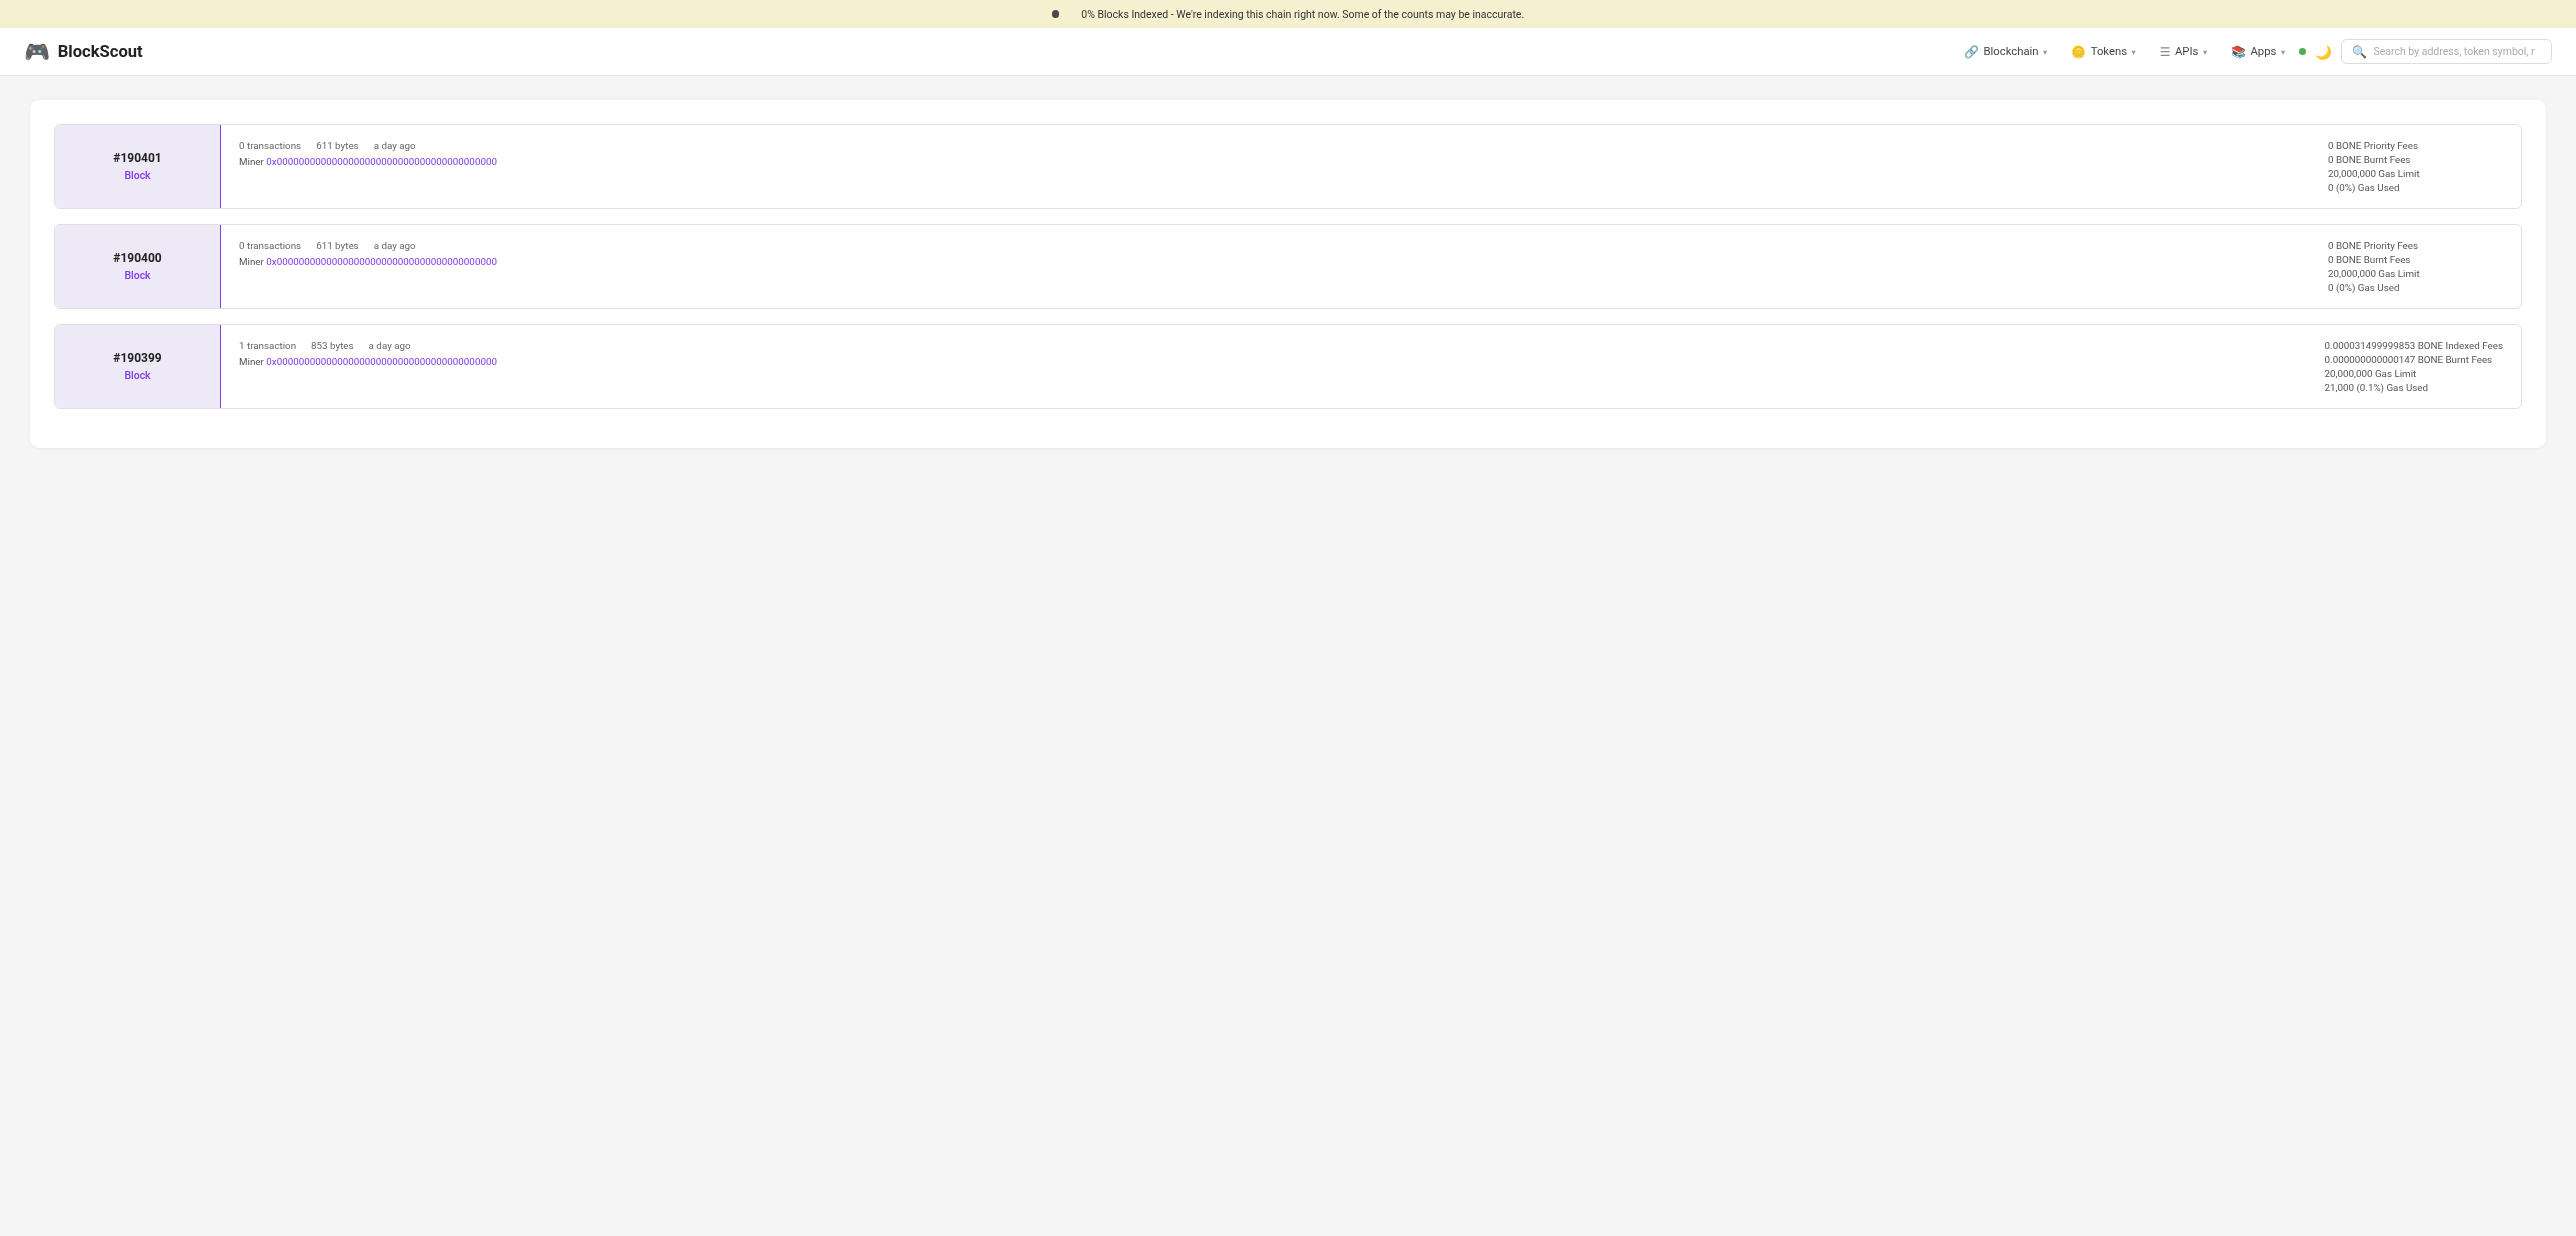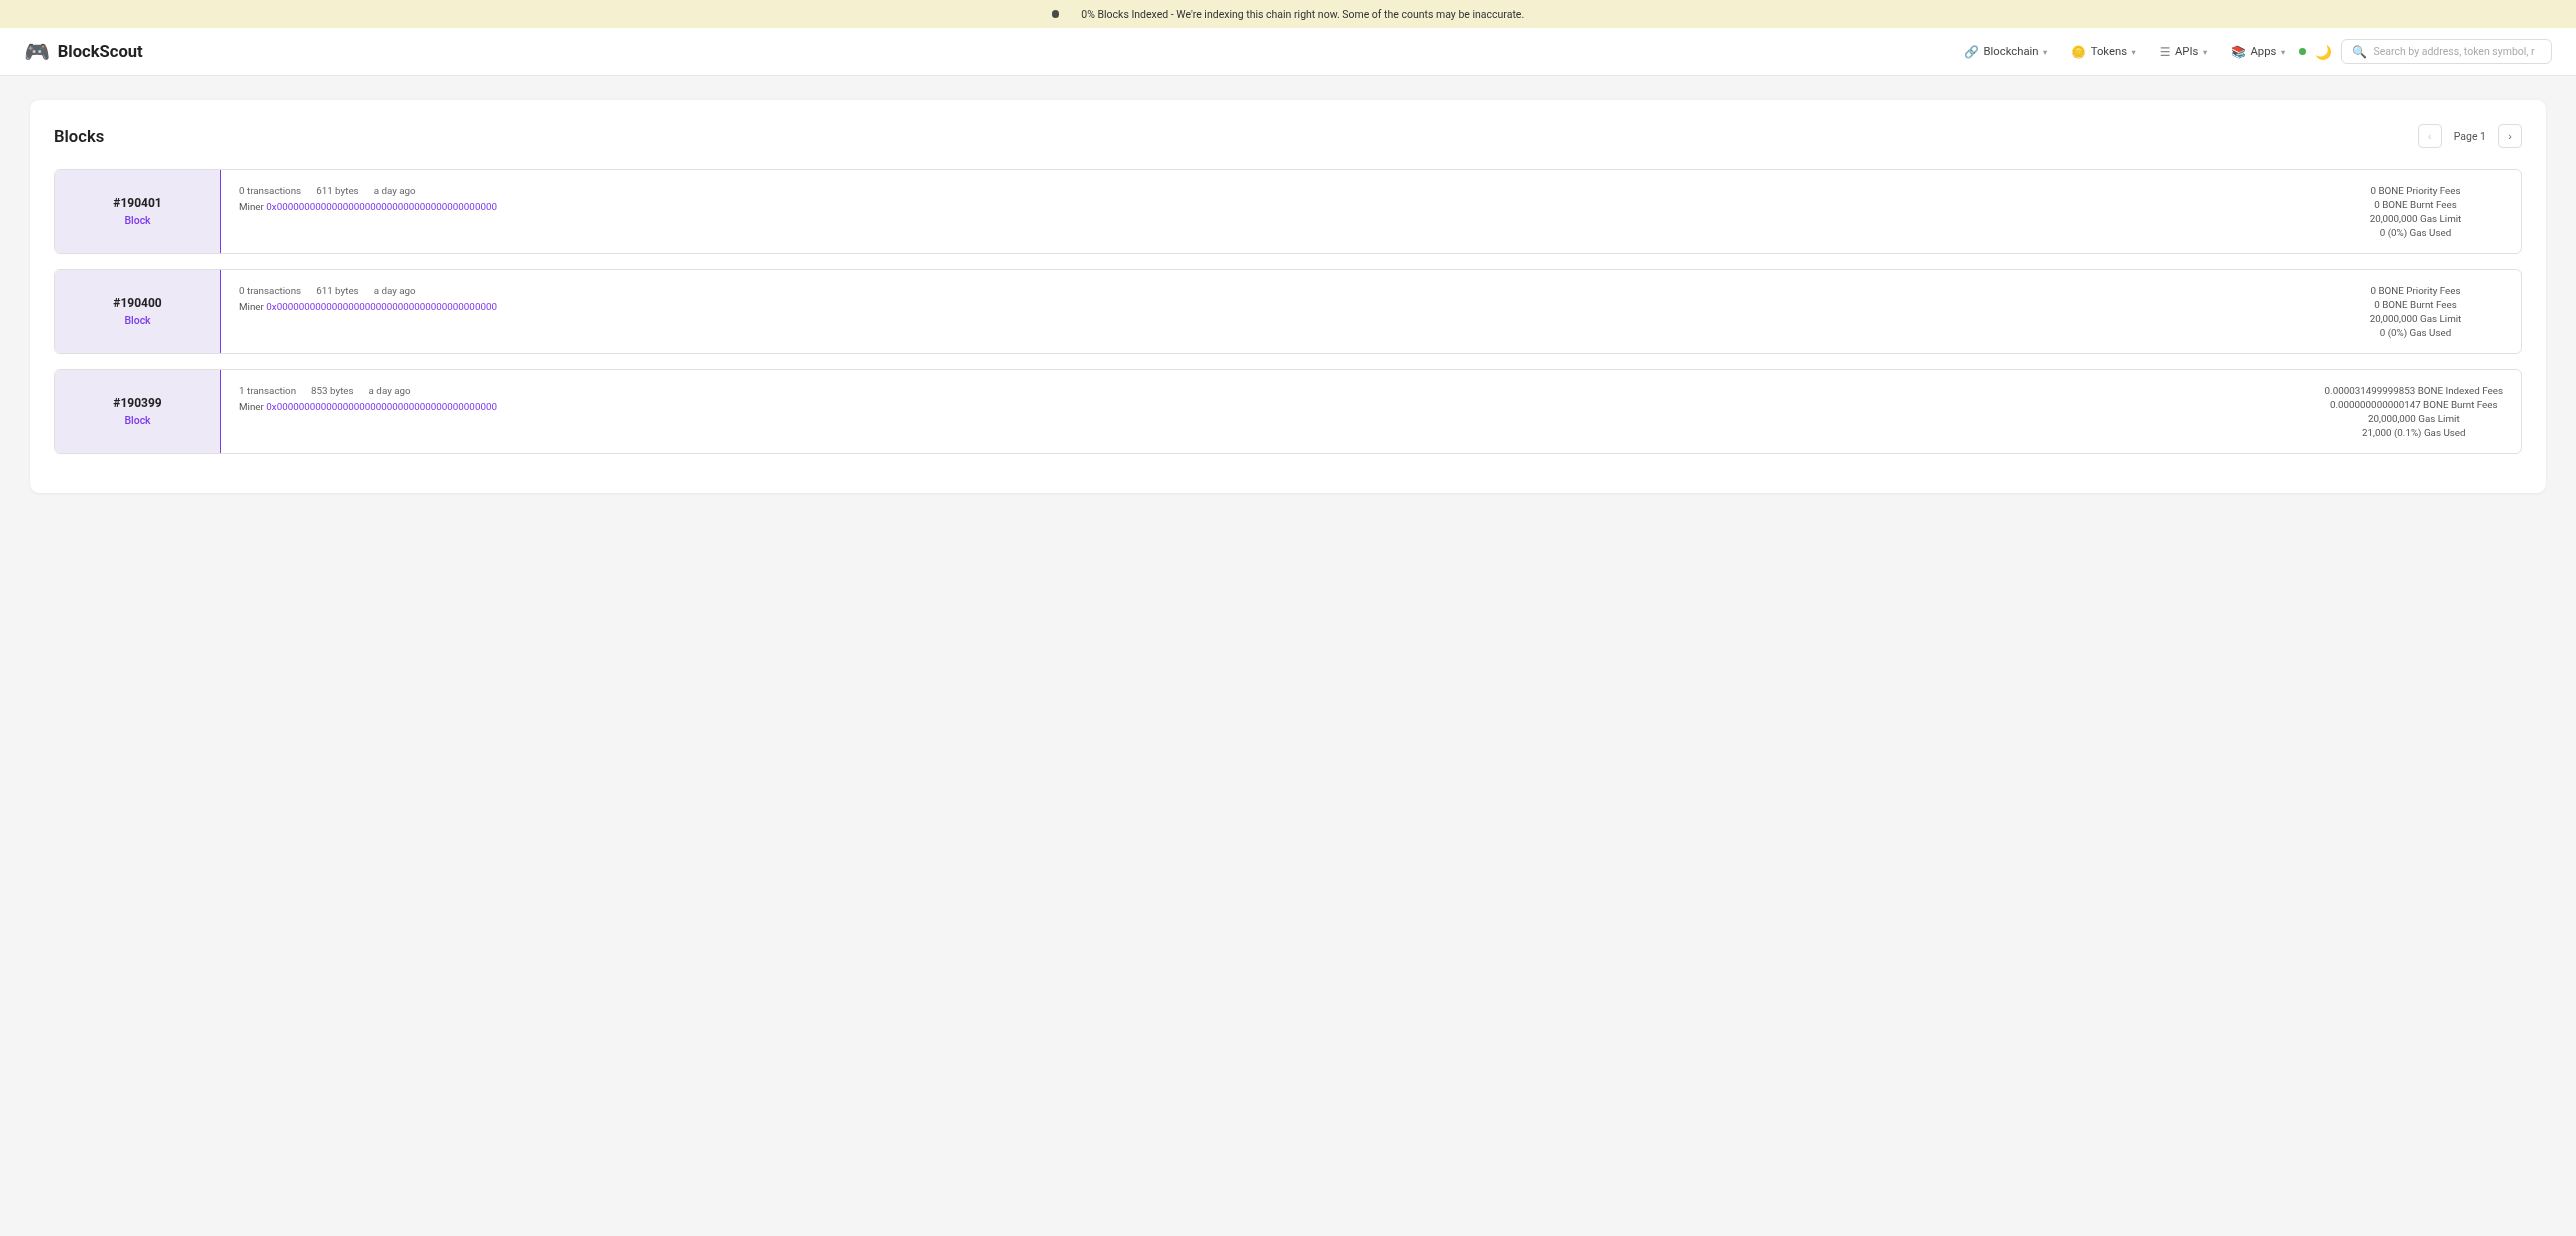--- a/index.html
+++ b/index.html
@@ -191,21 +191,21 @@
     .block-miner-link {
       color: #7c3aed;
       text-decoration: none;
       margin-top: 44px;
     }
     .block-fees-col {
       min-width: 211px;
       padding: 15px 18px;
       display: flex;
       flex-direction: column;
-      align-items: center;
+      align-items: flex-start;
       justify-content: center;
       gap: 3px;
     }
     .fee-line {
       font-size: 9.8px;
       color: #555;
       white-space: nowrap;
     }
   </style>
 </head>
@@ -254,28 +254,20 @@
     <div class="search-box">
       <span class="search-icon-wrap">🔍</span>
       <span>Search by address, token symbol, r</span>
     </div>
   </div>
 </nav>
 
 <div class="main-content">
   <div class="card">
 
-    <div class="card-header">
-      <h1 class="card-title">Blocks</h1>
-      <div class="pagination">
-        <button class="page-btn disabled">‹</button>
-        <span class="page-label">Page 1</span>
-        <button class="page-btn">›</button>
-      </div>
-    </div>
 
     <div class="block-list" id="block-list">
         <div class="block-item">
     <div class="block-label-col">
       <span class="block-number">#190401</span>
       <span class="block-word">Block</span>
     </div>
     <div class="block-details-col">
       <div class="block-meta">
         <span>0 transactions</span>

